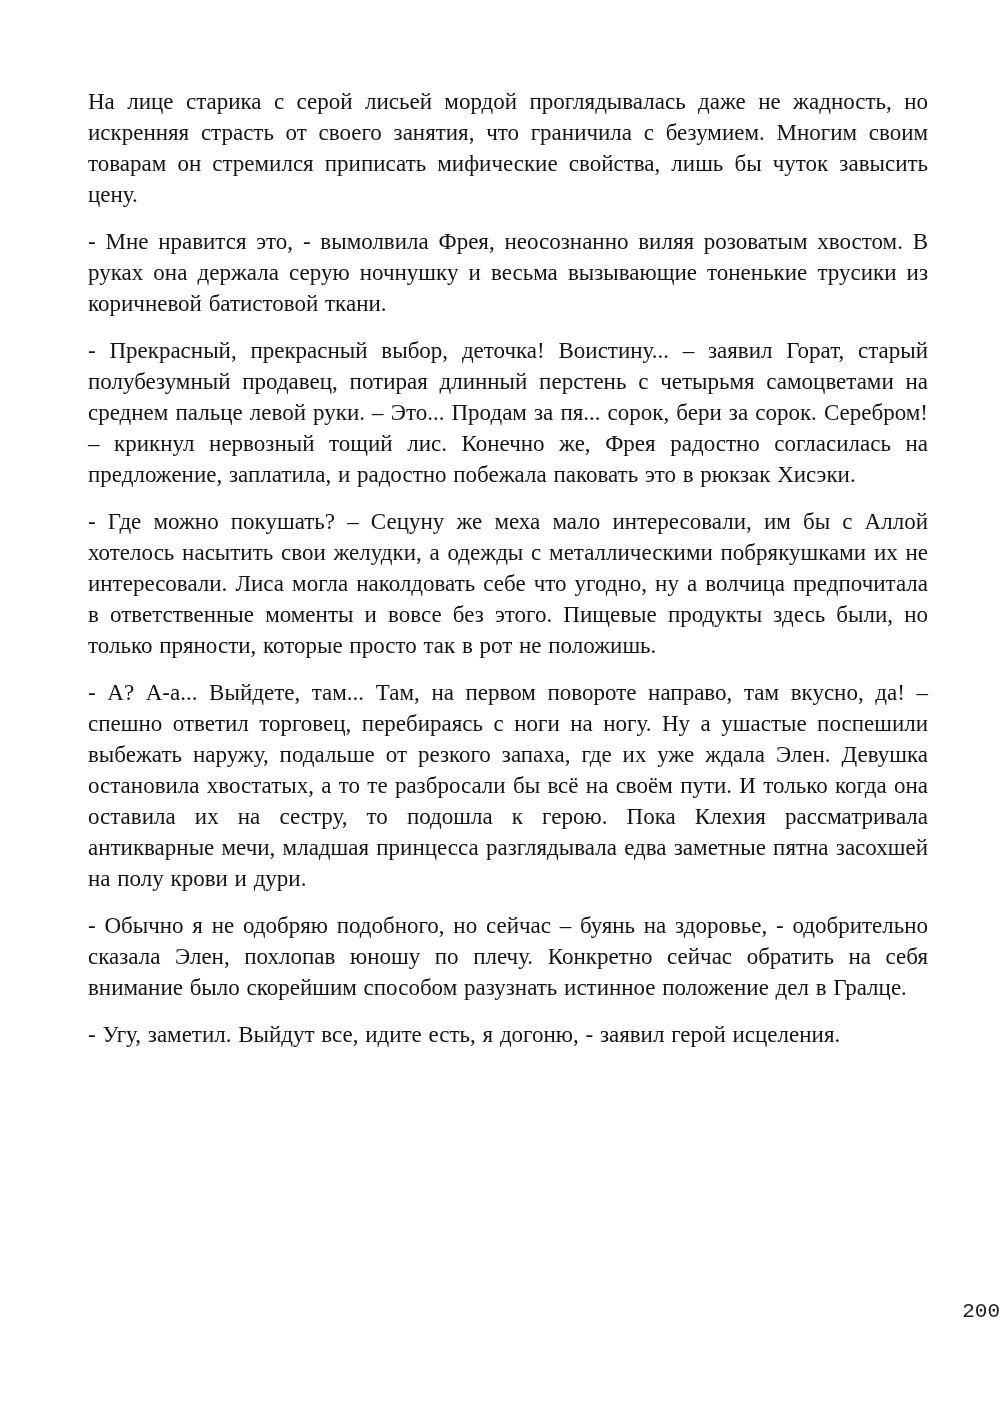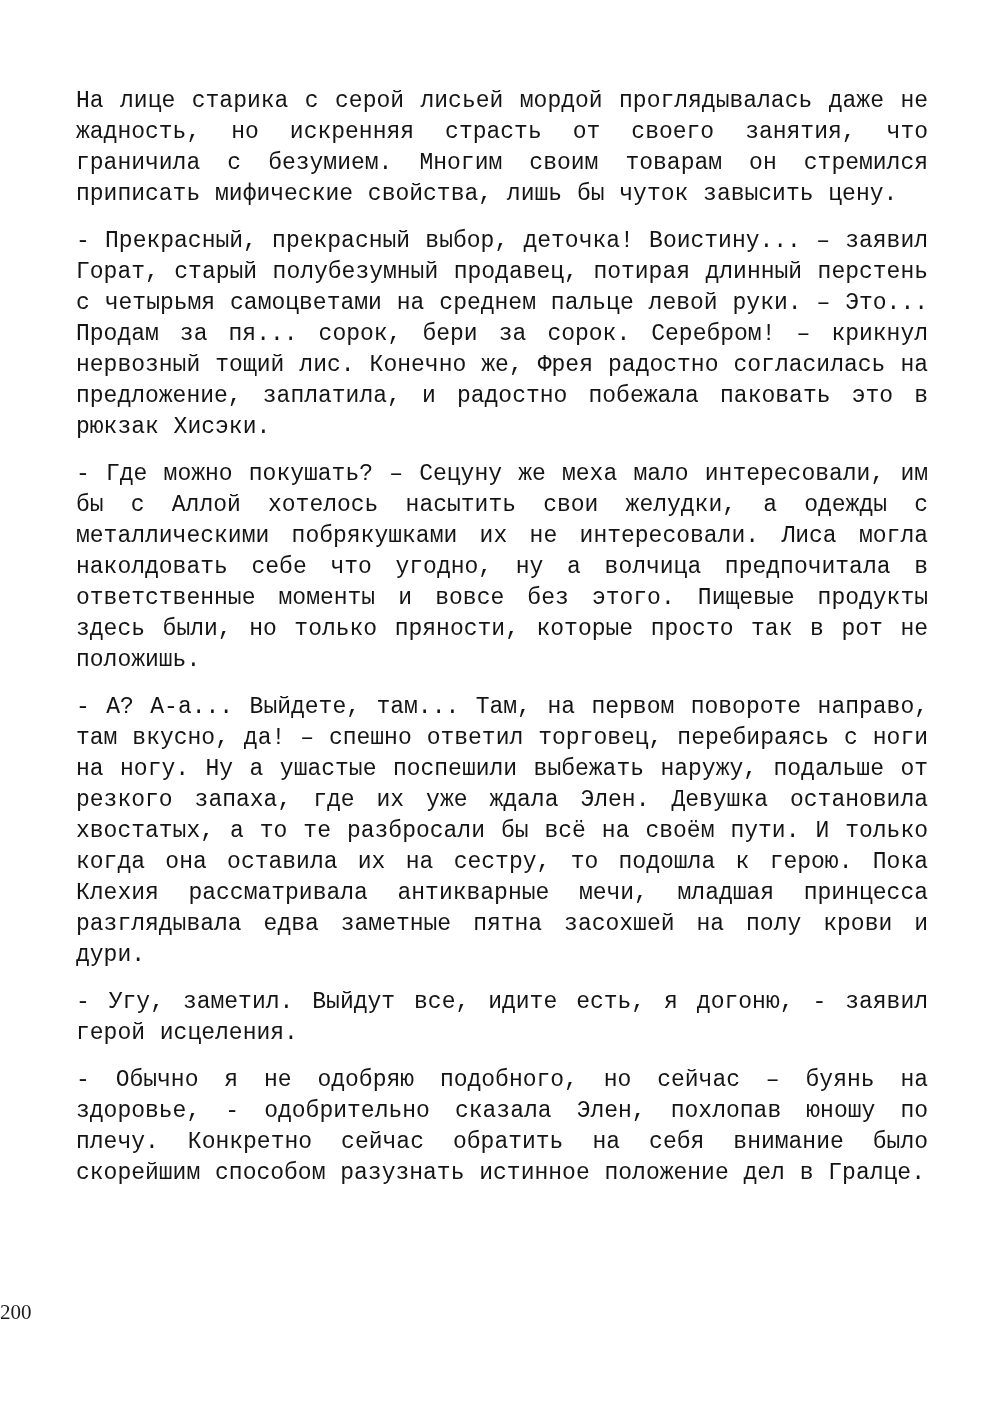--- a/index.html
+++ b/index.html
@@ -15,45 +15,45 @@
     background: #ffffff;
     box-sizing: border-box;
     padding: 86px 72px 0 72px;
     color: #141414;
     font-family: "Liberation Serif", "DejaVu Serif", serif;
     font-size: 23px;
     line-height: 31px;
     overflow: hidden;
   }
   .para {
-    margin: 0 0 16px 4px;
+    margin: 0 0 16px 16px;
     text-align: justify;
     text-justify: inter-word;
     word-spacing: 1px;
-    font-family: Liberation Mono, monospace;
   }
   .para.indent {
     text-indent: 56px;
   }
   .page-number {
     position: absolute;
     left: 0;
     right: 0;
     top: 1300px;
-    text-align: left;
-    font-family: Liberation Serif, serif;
+    text-align: right;
+    font-family: Liberation Mono, monospace;
     font-size: 21px;
     line-height: 24px;
     color: #1c1c1c;
   }
 </style>
 </head>
 <body>
 
 <div class="page">
   <p class="para">На лице старика с серой лисьей мордой проглядывалась даже не жадность, но искренняя страсть от своего занятия, что граничила с безумием. Многим своим товарам он стремился приписать мифические свойства, лишь бы чуток завысить цену.</p>
+  <p class="para">- Мне нравится это, - вымолвила Фрея, неосознанно виляя розоватым хвостом. В руках она держала серую ночнушку и весьма вызывающие тоненькие трусики из коричневой батистовой ткани.</p>
   <p class="para">- Прекрасный, прекрасный выбор, деточка! Воистину... – заявил Горат, старый полубезумный продавец, потирая длинный перстень с четырьмя самоцветами на среднем пальце левой руки. – Это... Продам за пя... сорок, бери за сорок. Серебром! – крикнул нервозный тощий лис. Конечно же, Фрея радостно согласилась на предложение, заплатила, и радостно побежала паковать это в рюкзак Хисэки.</p>
   <p class="para">- Где можно покушать? – Сецуну же меха мало интересовали, им бы с Аллой хотелось насытить свои желудки, а одежды с металлическими побрякушками их не интересовали. Лиса могла наколдовать себе что угодно, ну а волчица предпочитала в ответственные моменты и вовсе без этого. Пищевые продукты здесь были, но только пряности, которые просто так в рот не положишь.</p>
   <p class="para">- А? А-а... Выйдете, там... Там, на первом повороте направо, там вкусно, да! – спешно ответил торговец, перебираясь с ноги на ногу. Ну а ушастые поспешили выбежать наружу, подальше от резкого запаха, где их уже ждала Элен. Девушка остановила хвостатых, а то те разбросали бы всё на своём пути. И только когда она оставила их на сестру, то подошла к герою. Пока Клехия рассматривала антикварные мечи, младшая принцесса разглядывала едва заметные пятна засохшей на полу крови и дури.</p>
+  <p class="para">- Обычно я не одобряю подобного, но сейчас – буянь на здоровье, - одобрительно сказала Элен, похлопав юношу по плечу. Конкретно сейчас обратить на себя внимание было скорейшим способом разузнать истинное положение дел в Гралце.</p>
   <p class="para">- Угу, заметил. Выйдут все, идите есть, я догоню, - заявил герой исцеления.</p>
-  <p class="para">- Обычно я не одобряю подобного, но сейчас – буянь на здоровье, - одобрительно сказала Элен, похлопав юношу по плечу. Конкретно сейчас обратить на себя внимание было скорейшим способом разузнать истинное положение дел в Гралце.</p>
   <div class="page-number">200</div>
 </div>
 
 </body></html>

